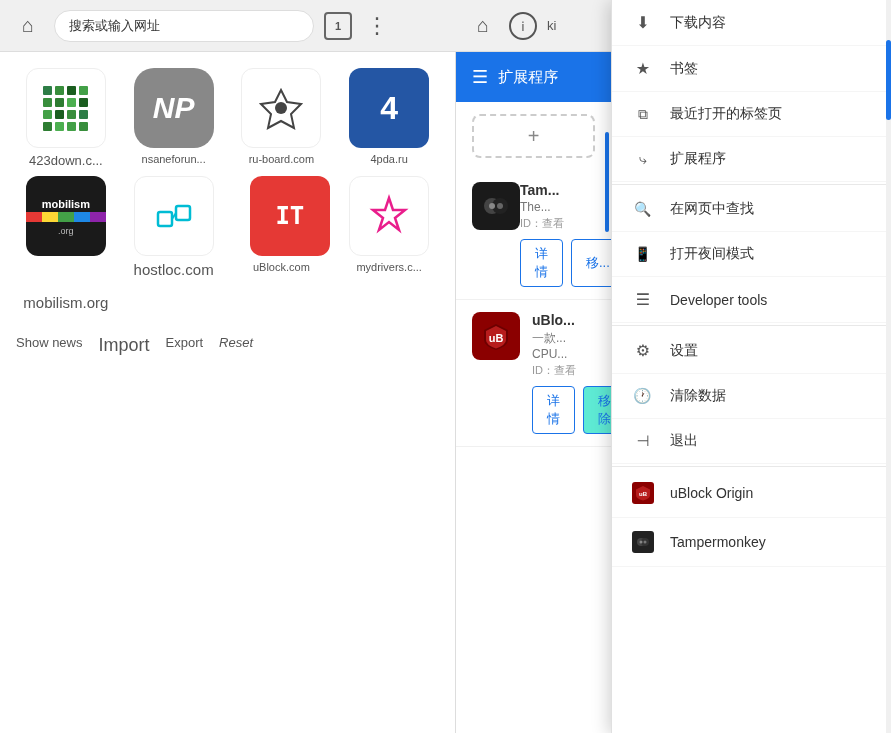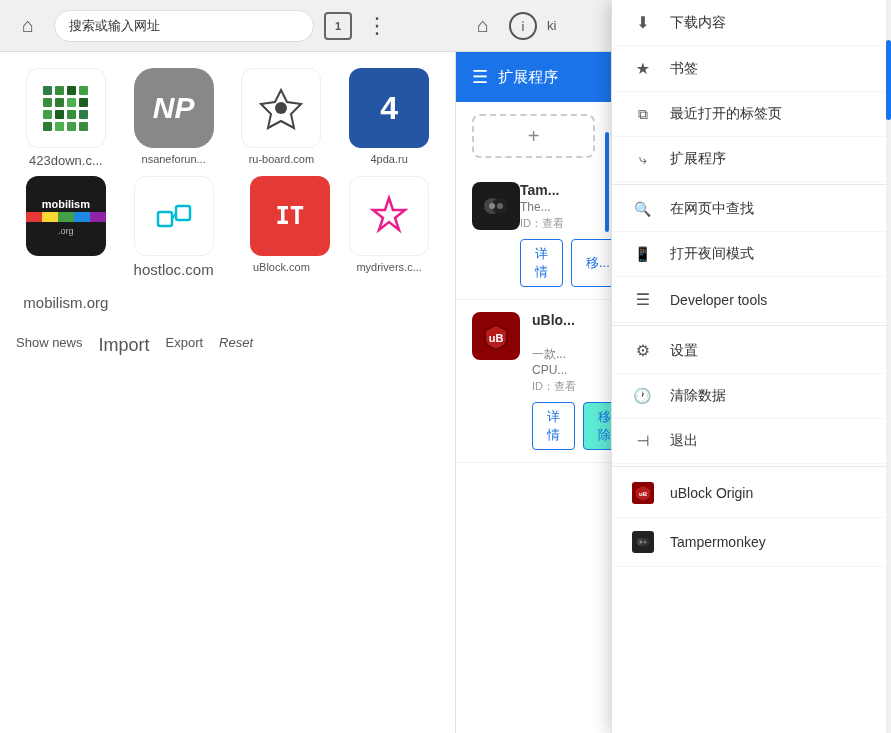--- a/index.html
+++ b/index.html
@@ -167,21 +167,21 @@
   <div style="padding:12px 16px;border-bottom:1px solid #f0f0f0;display:flex;align-items:flex-start;gap:12px;">
     <div style="width:48px;height:48px;border-radius:8px;background:#8b0000;display:flex;align-items:center;justify-content:center;flex-shrink:0;">
       <svg width="32" height="32" viewBox="0 0 32 32">
         <path d="M16 4 L28 10 L28 20 Q28 26 16 30 Q4 26 4 20 L4 10 Z" fill="#6d0000"></path>
         <path d="M16 6 L26 11 L26 20 Q26 25 16 28.5 Q6 25 6 20 L6 11 Z" fill="#b71c1c"></path>
         <text x="16" y="22" text-anchor="middle" fill="white" font-size="11" font-weight="bold">uB</text>
       </svg>
     </div>
     <div style="flex:1;min-width:0;">
       <div style="font-size:14px;font-weight:600;color:#333;">uBlo...</div>
-      <div style="font-size:12px;color:#777;margin-top:18px;">一款...</div>
+      <div style="font-size:12px;color:#777;margin-top:2px;">一款...</div>
       <div style="font-size:12px;color:#777;">CPU...</div>
       <div style="font-size:11px;color:#999;margin-top:2px;"><span>ID：</span><span>查看</span></div>
       <div style="display:flex;gap:8px;margin-top:8px;">
         <button style="border:1px solid #1a73e8;color:#1a73e8;background:white;border-radius:4px;padding:5px 14px;font-size:13px;cursor:pointer;">详情</button>
         <button style="border:1px solid #1a73e8;color:#1a73e8;background:#5eead4;border-radius:4px;padding:5px 14px;font-size:13px;cursor:pointer;">移除</button>
       </div>
     </div>
   </div>
 
   <div style="position:absolute;right:2px;top:80px;width:4px;height:100px;background:#1a73e8;border-radius:2px;"></div>

